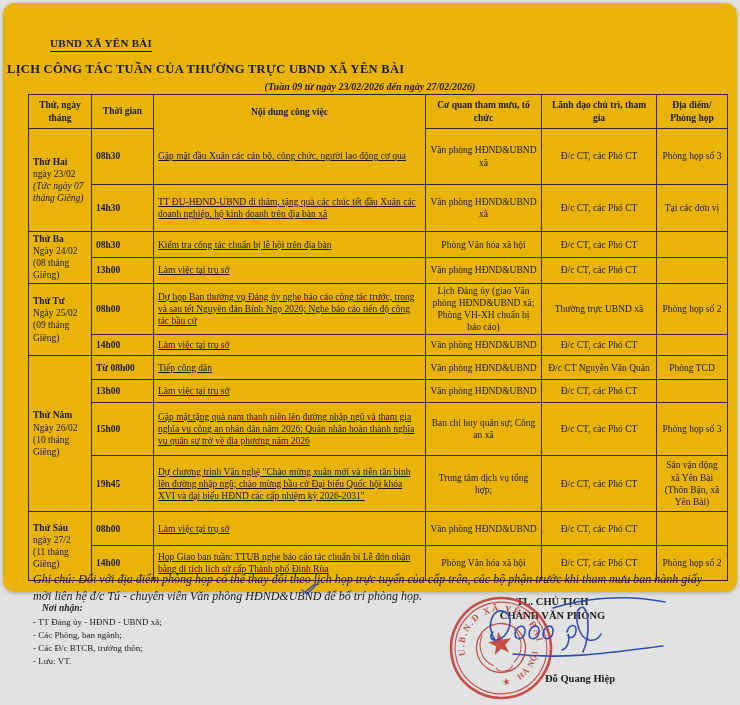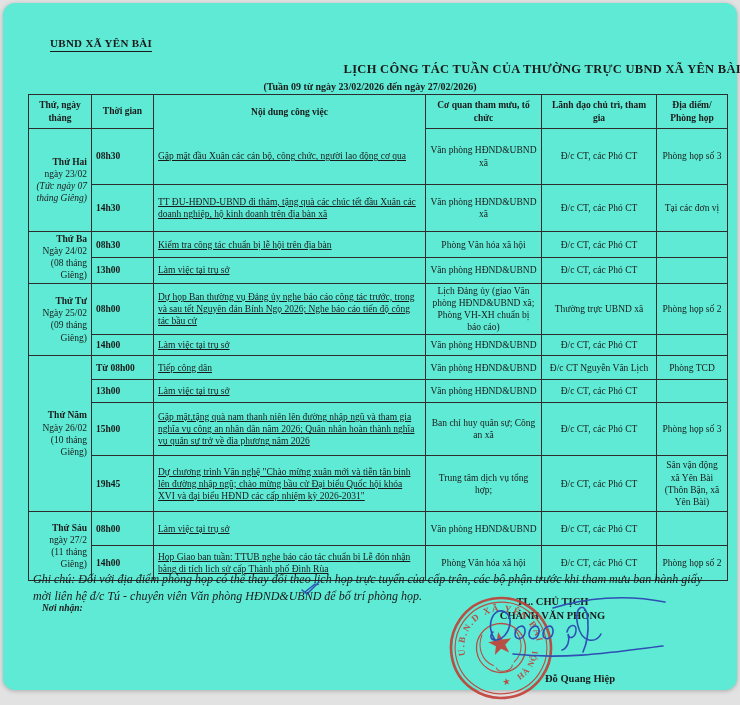--- a/index.html
+++ b/index.html
@@ -4,56 +4,56 @@
 <style>
   html,body{margin:0;padding:0;}
   body{
     width:740px;height:705px;overflow:hidden;
     background:#e2e2e2;
     font-family:"Liberation Serif","DejaVu Serif",serif;
     color:#1a1a1a;
     position:relative;
   }
   .page{
-    position:absolute;left:3px;top:3px;width:734px;height:687px;
-    background:#5eead4;border-radius:12px;
+    position:absolute;left:3px;top:3px;width:734px;height:589px;
+    background:#eab308;border-radius:12px;
     box-shadow:0 1px 4px rgba(0,0,0,.25);
   }
   .org{
     position:absolute;left:47px;top:34px;
     font-weight:bold;font-size:11px;letter-spacing:.3px;
   }
   .org span{border-bottom:1px solid #1a1a1a;padding-bottom:2px;display:inline-block;}
   .title{
-    position:absolute;left:4px;top:59px;width:734px;text-align:right;
+    position:absolute;left:4px;top:59px;width:734px;text-align:left;
     font-weight:bold;font-size:12.5px;letter-spacing:.3px;
   }
   .subtitle{
     position:absolute;left:0;top:78px;width:734px;text-align:center;
-    font-weight:bold;font-size:10px;
+    font-weight:bold;font-style:italic;font-size:10px;
   }
   table.sched{
     position:absolute;left:25px;top:91px;
     border-collapse:collapse;table-layout:fixed;width:699px;
     border:1.5px solid #222;
   }
   .sched th,.sched td{
     border:1px solid #2c2c2c;
     padding:1px 4px;
     font-size:9.5px;line-height:1.28;
     vertical-align:middle;overflow:hidden;
   }
   .sched th{font-weight:bold;text-align:center;height:31px;}
   .sched th.no-bottom{border-bottom:none;}
   .sched td.no-top{border-top:none;}
   .c-time{font-weight:bold;}
   .c-content{text-align:left;text-decoration:underline;}
   .c-content.clip{white-space:nowrap;}
   .c-center{text-align:center;}
-  .c-day{text-align:right;margin-left:20px;}
+  .c-day{text-align:left;margin-left:20px;}
   .day-name{font-weight:bold;}
   .day-lunar.it{font-style:italic;}
   .note{
     position:absolute;left:30px;top:568px;width:686px;
     font-style:italic;font-size:12px;line-height:1.38;
   }
   .bluecheck{position:absolute;left:297px;top:577px;z-index:5;}
   .recipients{position:absolute;left:30px;top:599px;font-size:9px;line-height:13px;}
   .recipients .label{font-weight:bold;font-style:italic;font-size:9.5px;margin-bottom:1px;margin-left:9px;}
   .recipients div{margin:0;}
@@ -161,21 +161,21 @@
         </tr>
         <tr style="height: 24px;">
           <td rowspan="4" class="c-day">
             <div class="day-name">Thứ Năm</div>
             <div class="day-date">Ngày 26/02</div>
             <div class="day-lunar">(10 tháng Giêng)</div>
           </td>
           <td class="c-time">Từ 08h00</td>
           <td class="c-content">Tiếp công dân</td>
           <td class="c-center">Văn phòng HĐND&amp;UBND</td>
-          <td class="c-center">Đ/c CT Nguyễn Văn Lịch</td>
+          <td class="c-center">Đ/c CT Nguyễn Văn Quân</td>
           <td class="c-center">Phòng TCD</td>
         </tr>
         <tr style="height: 23px;">
           <td class="c-time">13h00</td>
           <td class="c-content">Làm việc tại trụ sở</td>
           <td class="c-center">Văn phòng HĐND&amp;UBND</td>
           <td class="c-center">Đ/c CT, các Phó CT</td>
           <td class="c-center"></td>
         </tr>
         <tr style="height: 53px;">
@@ -215,20 +215,26 @@
   </table>
 
   <div class="note">Ghi chú: Đối với địa điểm phòng họp có thể thay đổi theo lịch họp trực tuyến của cấp trên, các bộ phận trước khi tham mưu ban hành giấy mời liên hệ đ/c Tú - chuyên viên Văn phòng HĐND&amp;UBND để bố trí phòng họp.</div>
 
   <svg class="bluecheck" width="22" height="16" viewBox="0 0 22 16">
     <path d="M 2 10 L 7 14 L 19 2 M 5 12 L 15 4" fill="none" stroke="#2f4fb5" stroke-width="1.4" stroke-linecap="round"></path>
   </svg>
 
   <div class="recipients">
     <div class="label">Nơi nhận:</div>
+    <div>
+        <div>- TT Đảng ủy - HĐND  - UBND xã;</div>
+        <div>- Các Phòng, ban ngành;</div>
+        <div>- Các Đ/c BTCB, trưởng thôn;</div>
+        <div>- Lưu: VT.</div>
+      </div>
   </div>
 
   <div class="sign-titles">
     <div>TL. CHỦ TỊCH</div>
     <div>CHÁNH VĂN PHÒNG</div>
   </div>
 
   <svg class="stamp" viewBox="0 0 104 104">
     <g fill="none" stroke="#c43a31">
       <circle cx="52" cy="52" r="49" stroke-width="2.6"></circle>

